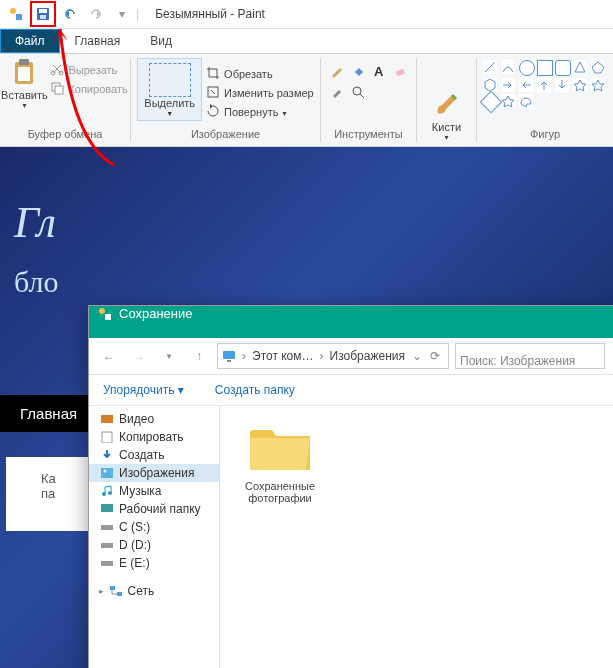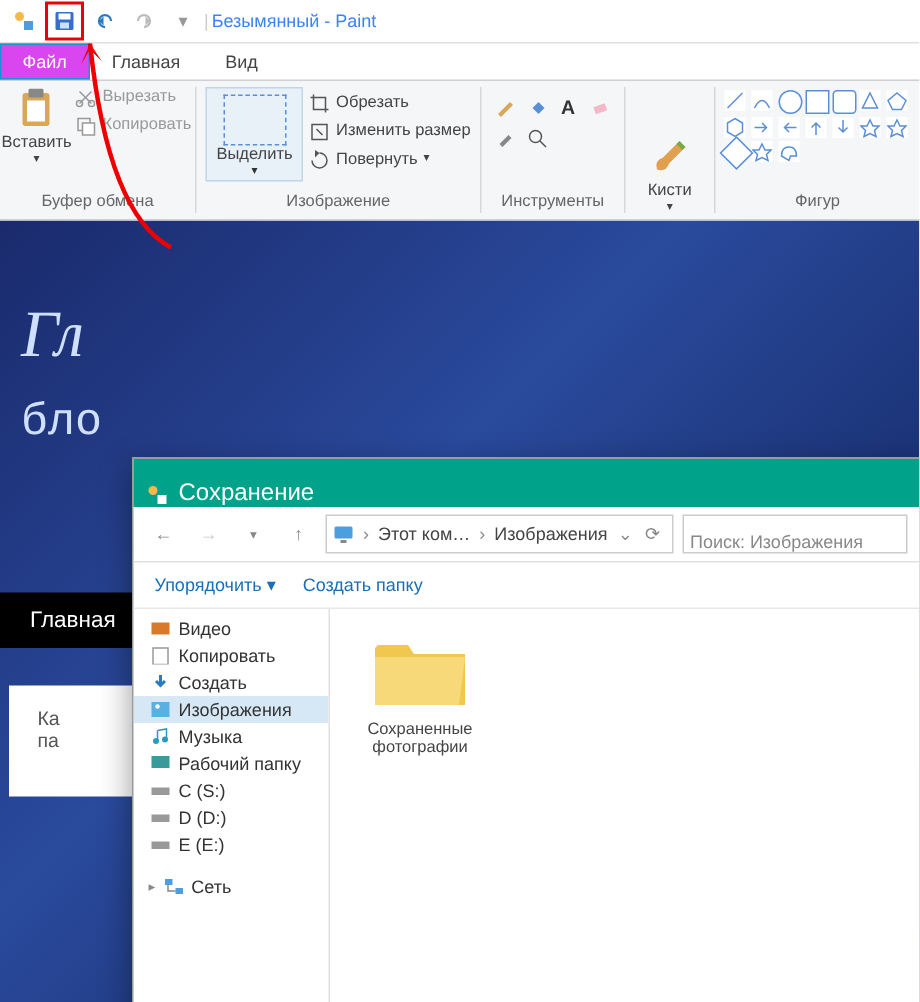--- a/index.html
+++ b/index.html
@@ -1,51 +1,51 @@
 <!DOCTYPE html>
 <html><head>
 <meta charset="utf-8">
 <style>
 html,body{margin:0;padding:0;font-family:"Segoe UI",Tahoma,sans-serif;font-size:12px;color:#333;background:#fff;width:613px;height:668px;overflow:hidden}
 .titlebar{height:28px;display:flex;align-items:center;background:#fff;border-bottom:1px solid #e0e0e0;padding:0 4px;gap:2px}
 .qat-btn{width:22px;height:22px;display:flex;align-items:center;justify-content:center;border:1px solid transparent;cursor:pointer}
-.title-text{color:#3b82f6;margin-left:0}
+.title-text{color:#404040;margin-left:14px}
 .annot-save{border:2px solid #e00}
 .tabs{height:24px;display:flex;align-items:flex-end;gap:0}
 .tab{padding:4px 14px 4px;border:1px solid transparent;color:#444;cursor:pointer;font-size:12px}
-.tab.active{background:#d946ef;color:#fff;border-color:#1e90d8}
+.tab.active{background:#0c4a6e;color:#fff;border-color:#1e90d8}
 .ribbon{height:88px;background:#f5f6f7;border-top:1px solid #d0d0d0;border-bottom:1px solid #d0d0d0;display:flex;gap:0;padding-top:4px}
 .rgroup{border-right:1px solid #d8d8d8;padding:0 6px;display:flex;flex-direction:column;align-items:center;justify-content:flex-end;height:84px}
 .rgroup .cap{font-size:11px;color:#666;margin-top:auto;padding-bottom:2px}
 .rbig{width:44px;height:52px;display:flex;flex-direction:column;align-items:center;justify-content:center;font-size:11px;color:#444;cursor:pointer}
 .rbig .ico{width:28px;height:28px;display:flex;align-items:center;justify-content:center;margin-bottom:2px}
 .rrow{display:flex;flex-direction:column;gap:1px}
-.rmini{display:flex;align-items:flex-start;gap:4px;font-size:11px;color:#999;height:18px}
+.rmini{display:flex;align-items:flex-end;gap:4px;font-size:11px;color:#999;height:18px}
 .select-area{border:1px dashed #5a8fd6;width:40px;height:32px;margin:2px auto 0}
 .select-wrap{display:flex;flex-direction:column;align-items:center;background:#e8f0f8;border:1px solid #bfd6ea;padding:2px 6px}
 .tools-grid{display:grid;grid-template-columns:repeat(4,18px);gap:3px;padding-top:4px}
 .tool{width:18px;height:18px;display:flex;align-items:center;justify-content:center}
 .brush-ico{width:28px;height:28px}
 .shapes-grid{display:grid;grid-template-columns:repeat(7,16px);gap:2px;padding-top:2px}
 .sh{width:14px;height:14px;border:1px solid #5a8fd6;background:#fff}
 .canvas-bg{position:relative;height:528px;background:#e8e8e8;overflow:hidden}
 .doc{position:absolute;left:0;top:0;width:613px;height:528px;background:linear-gradient(135deg,#1a2a6c 0%,#2a4a9c 40%,#0a1a4c 100%)}
 .doc .txt1{position:absolute;left:14px;top:50px;font-family:Liberation Serif, serif;font-size:44px;color:#cfe0ff;font-style:italic}
-.doc .txt2{position:absolute;left:14px;top:118px;font-family:Liberation Mono, monospace;font-size:30px;color:#cfe0ff}
+.doc .txt2{position:absolute;left:14px;top:118px;font-family:Liberation Serif, serif;font-size:30px;color:#cfe0ff}
 .doc .nav{position:absolute;left:0;top:248px;background:#000;color:#fff;padding:10px 20px;font-size:15px}
-.doc .card{position:absolute;left:6px;top:310px;background:#fff;padding:14px 19px 30px;width:70px;color:#555;font-size:13px}
+.doc .card{position:absolute;left:6px;top:310px;background:#fff;padding:14px 35px 30px;width:70px;color:#555;font-size:13px}
 .save-arrow{position:absolute;left:52px;top:3px;width:66px;height:166px;pointer-events:none;z-index:50}
 .dialog{position:absolute;left:88px;top:158px;width:524px;height:508px;background:#fff;border:1px solid #9a9a9a;box-shadow:0 6px 20px rgba(0,0,0,.4);z-index:40;display:flex;flex-direction:column}
-.dlg-title{height:32px;background:#00a28a;color:#fff;display:flex;align-items:flex-end;padding:0 8px;gap:6px;font-size:16px}
+.dlg-title{height:32px;background:#00a28a;color:#fff;display:flex;align-items:flex-start;padding:0 8px;gap:6px;font-size:13px}
 .dlg-nav{height:36px;display:flex;align-items:center;padding:0 8px;gap:6px;border-bottom:1px solid #e0e0e0}
 .navbtn{width:24px;height:24px;display:flex;align-items:center;justify-content:center;color:#888;cursor:pointer}
 .addrbar{flex:1;height:24px;border:1px solid #ccc;display:flex;align-items:center;padding:0 4px;gap:4px;font-size:12px;color:#444}
 .addrbar .sep{color:#888;margin:0 2px}
 .searchbox{width:140px;height:24px;border:1px solid #ccc;display:flex;align-items:flex-end;padding:0 4px;color:#888;gap:4px}
-.dlg-tool{height:30px;display:flex;align-items:center;gap:18px;padding:0 14px;font-size:12px;border-bottom:1px solid #e8e8e8}
+.dlg-tool{height:30px;display:flex;align-items:center;gap:31px;padding:0 14px;font-size:12px;border-bottom:1px solid #e8e8e8}
 .dlg-tool a{color:#1a6fb8;cursor:pointer}
 .dlg-body{flex:1;display:flex;overflow:hidden}
 .tree{width:130px;border-right:1px solid #e0e0e0;overflow-y:auto;font-size:12px;padding:4px 0}
 .tree-item{display:flex;align-items:center;gap:4px;padding:2px 4px 2px 10px;cursor:pointer;white-space:nowrap}
 .tree-item.sel{background:#d6e8f5}
 .tree-item.sub{}
 .tree-ico{width:16px;height:14px;display:flex;align-items:center;justify-content:center}
 .folder-pane{flex:1;padding:16px 10px;display:flex;gap:30px;align-items:flex-start}
 .folder-item{width:100px;text-align:center;font-size:11px;color:#444;cursor:pointer}
 .folder-big{width:64px;height:52px;margin:0 auto 6px}

